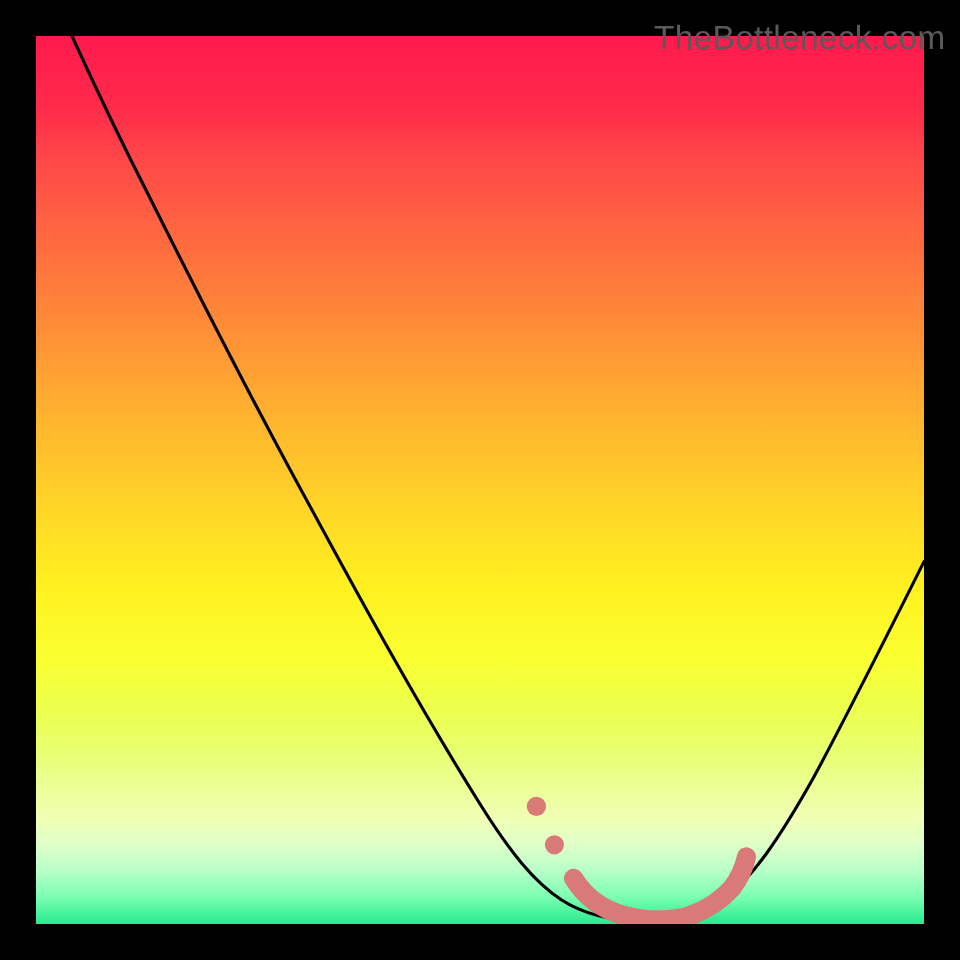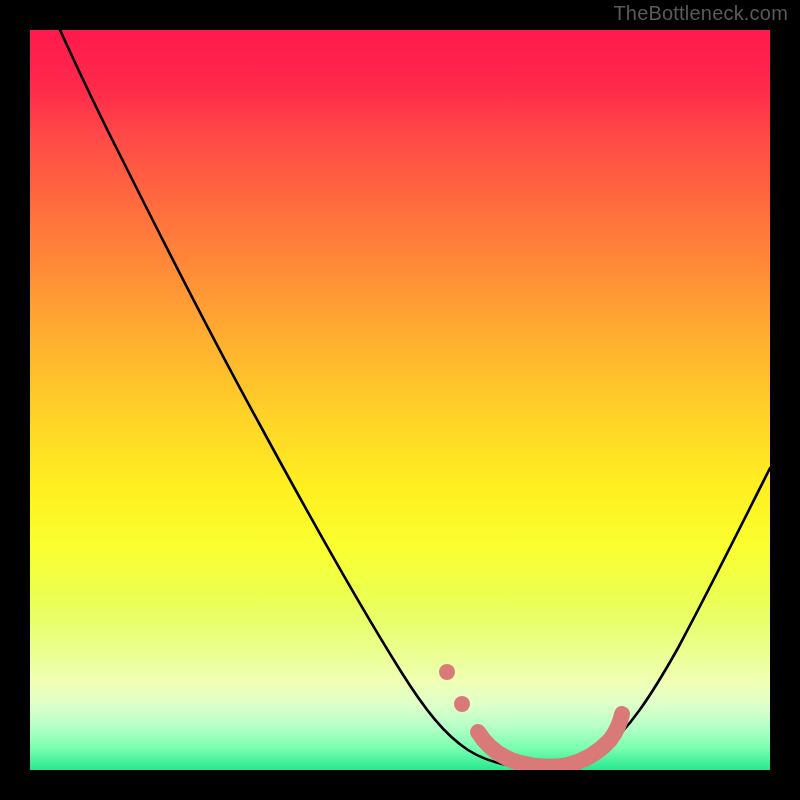--- a/index.html
+++ b/index.html
@@ -38,24 +38,24 @@
       #eaff90 84%,
       #f0ffb4 88%,
       #e0ffc8 91%,
       #b8ffc8 94%,
       #7affb0 97%,
       #28e890 100%
     );
   }
   .watermark {
     position: absolute;
-    top: 2px;
+    top: 16px;
     right: 12px;
     color: #5a5a5a;
-    font-size: 20px;
+    font-size: 28px;
     letter-spacing: 0.2px;
     user-select: none;
   }
   svg.curve {
     position: absolute;
     inset: 0;
   }
 </style>
 </head>
 <body>

